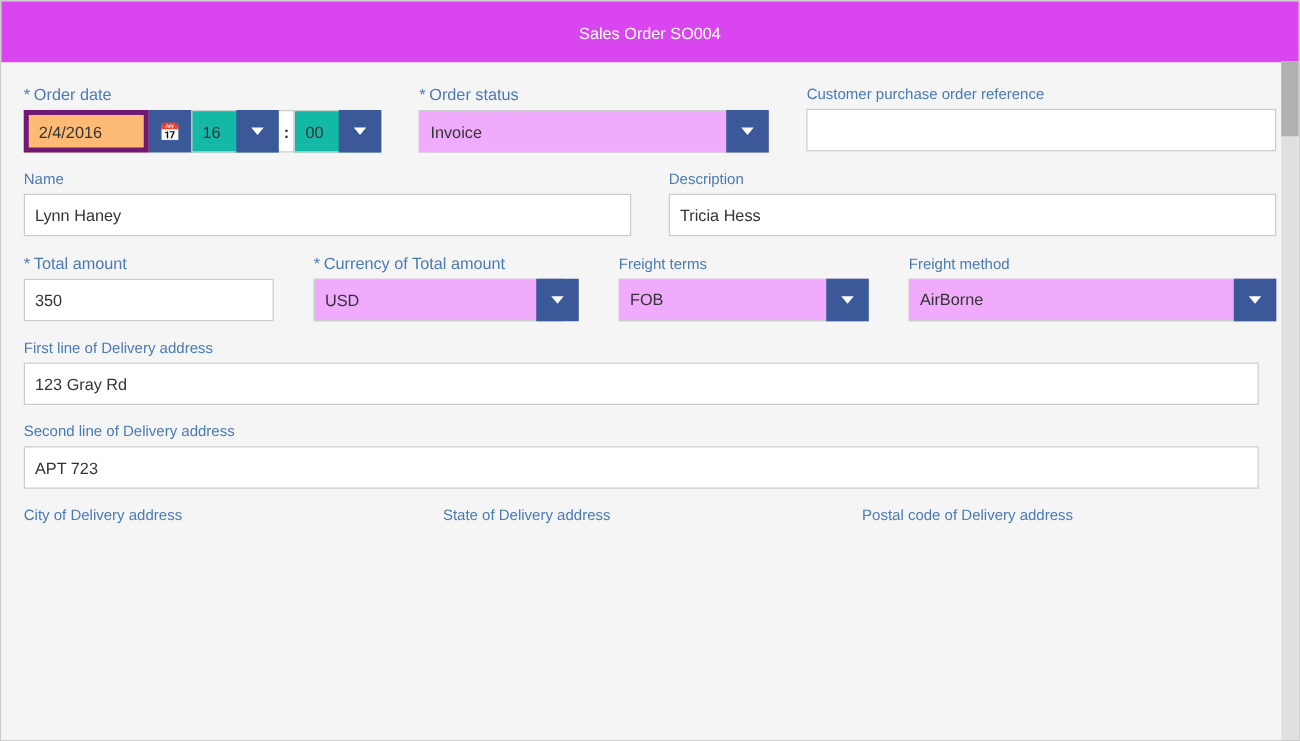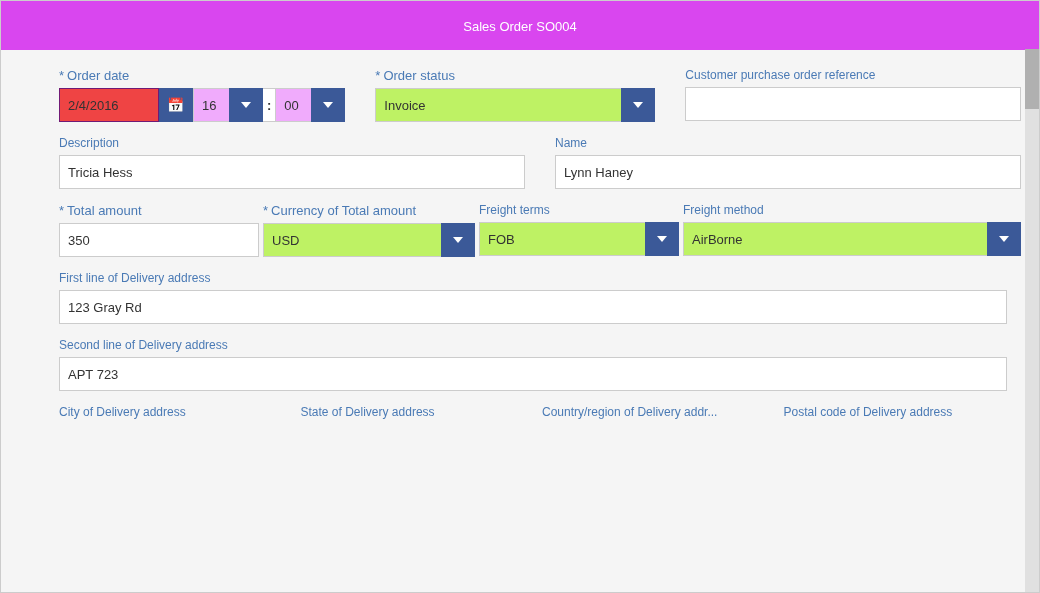--- a/index.html
+++ b/index.html
@@ -37,21 +37,20 @@
       font-size: 18px;
       font-weight: 400;
       flex-shrink: 0;
     }
 
     .form-area {
       flex: 1;
       overflow-y: auto;
       padding: 18px 18px 18px 18px;
       background: #f5f5f5;
-      margin-left: 40px;
     }
 
     .scrollbar-track {
       position: absolute;
       right: 0;
       top: 48px;
       bottom: 0;
       width: 14px;
       background: #e0e0e0;
     }
@@ -92,21 +91,21 @@
     .select-wrapper {
       position: relative;
       display: inline-flex;
       align-items: center;
     }
 
     .select-wrapper select {
       appearance: none;
       -webkit-appearance: none;
       border: 1px solid #ccc;
-      background: #bef264;
+      background: #f0abfc;
       padding: 6px 36px 6px 8px;
       height: 34px;
       outline: none;
       color: #333;
       cursor: pointer;
       width: 100%;
     }
 
     .select-btn {
       position: absolute;
@@ -128,22 +127,22 @@
       border-top: 6px solid white;
     }
 
     .date-wrapper {
       display: flex;
       align-items: center;
       gap: 0;
     }
 
     .date-input {
-      border: 1px solid #701a75;
-      background: #ef4444;
+      border: 4px solid #701a75;
+      background: #fdba74;
       padding: 6px 8px;
       height: 34px;
       width: 100px;
       outline: none;
       color: #333;
     }
 
     .calendar-btn {
       width: 34px;
       height: 34px;
@@ -164,21 +163,21 @@
     .time-select-wrapper {
       position: relative;
       display: inline-flex;
       width: 70px;
     }
 
     .time-select-wrapper select {
       appearance: none;
       -webkit-appearance: none;
       border: 1px solid #ccc;
-      background: #f0abfc;
+      background: #14b8a6;
       padding: 6px 30px 6px 8px;
       height: 34px;
       width: 70px;
       outline: none;
       color: #333;
     }
 
     .time-colon {
       height: 34px;
       display: flex;
@@ -207,22 +206,22 @@
     .row2 {
       display: flex;
       gap: 30px;
       align-items: flex-start;
       margin-bottom: 14px;
     }
 
     
     .row3 {
       display: flex;
-      gap: 4px;
-      align-items: flex-start;
+      gap: 32px;
+      align-items: center;
       margin-bottom: 14px;
     }
 
     
     .row4 {
       margin-bottom: 14px;
     }
 
     
     .row5 {
@@ -304,26 +303,26 @@
       </div>
 
       <div class="form-group" style="flex: 1;">
         <div class="form-label">Customer purchase order reference</div>
         <input type="text" class="form-input full-width-input" value="" style="">
       </div>
     </div>
 
     <div class="row2">
       <div class="form-group" style="flex: 1;">
+        <div class="form-label">Name</div>
+        <input type="text" class="form-input full-width-input" value="Lynn Haney" style="">
+      </div>
+      <div class="form-group" style="flex: 1;">
         <div class="form-label">Description</div>
         <input type="text" class="form-input full-width-input" value="Tricia Hess" style="">
-      </div>
-      <div class="form-group" style="flex: 1;">
-        <div class="form-label">Name</div>
-        <input type="text" class="form-input full-width-input" value="Lynn Haney" style="">
       </div>
     </div>
 
     <div class="row3">
 
       <div class="form-group" style="flex: 0 0 200px;">
         <div class="form-label">
           <span class="required-star">*</span><span>Total amount</span>
         </div>
         <input type="text" class="form-input" style="width: 200px;" value="350">
@@ -381,18 +380,17 @@
     <div class="row5">
       <div class="form-group" style="width: 100%;">
         <div class="form-label">Second line of Delivery address</div>
         <input type="text" class="form-input full-width-input" style="width: calc(100% - 14px);" value="APT 723">
       </div>
     </div>
 
     <div class="bottom-labels">
       <div class="bottom-label-item">City of Delivery address</div>
       <div class="bottom-label-item">State of Delivery address</div>
-      <div class="bottom-label-item">Country/region of Delivery addr...</div>
       <div class="bottom-label-item">Postal code of Delivery address</div>
     </div>
 
   </div>
 </div>
 
 </body></html>

